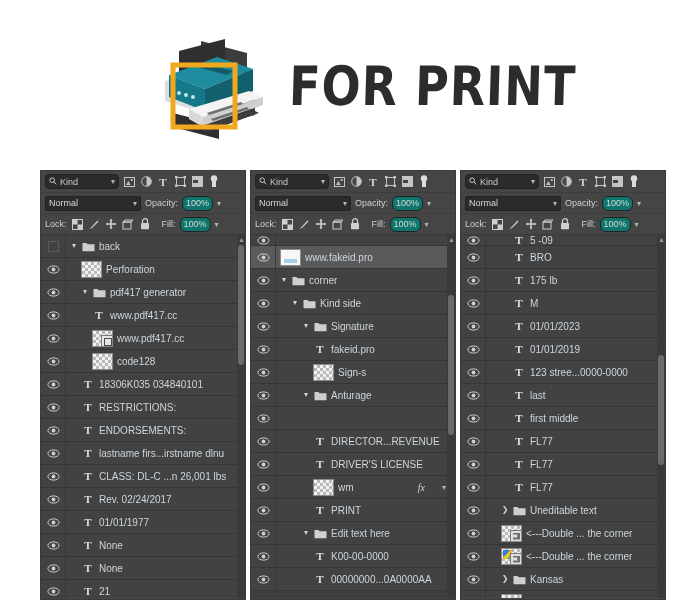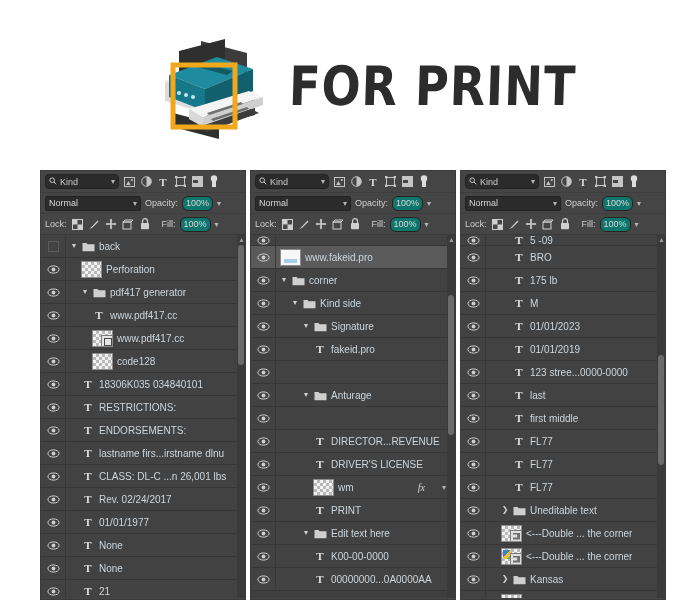--- a/index.html
+++ b/index.html
@@ -714,20 +714,24 @@
           <div class="row">
             <span class="eye-cell">
               <span>
                 <svg width="13" height="9" viewBox="0 0 13 9">
                   <ellipse cx="6.5" cy="4.5" rx="5.6" ry="3.6" fill="none" stroke="#cfcfcf" stroke-width="1"></ellipse>
                   <circle cx="6.5" cy="4.5" r="1.9" fill="#cfcfcf"></circle>
                 </svg>
               </span>
             </span>
             <span class="divider-v"></span>
+            <span class="content-cell" style="padding-left:37px">
+              <span class="thumb"></span>
+              <span class="row-label">Sign-s</span>
+            </span>
           </div>
           <div class="row">
             <span class="eye-cell">
               <span>
                 <svg width="13" height="9" viewBox="0 0 13 9">
                   <ellipse cx="6.5" cy="4.5" rx="5.6" ry="3.6" fill="none" stroke="#cfcfcf" stroke-width="1"></ellipse>
                   <circle cx="6.5" cy="4.5" r="1.9" fill="#cfcfcf"></circle>
                 </svg>
               </span>
             </span>

